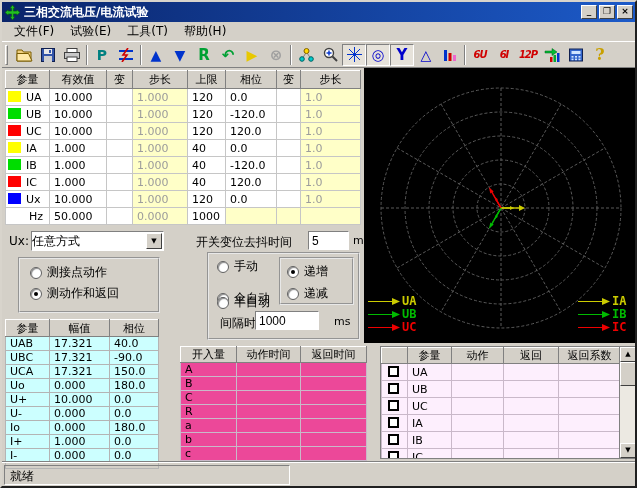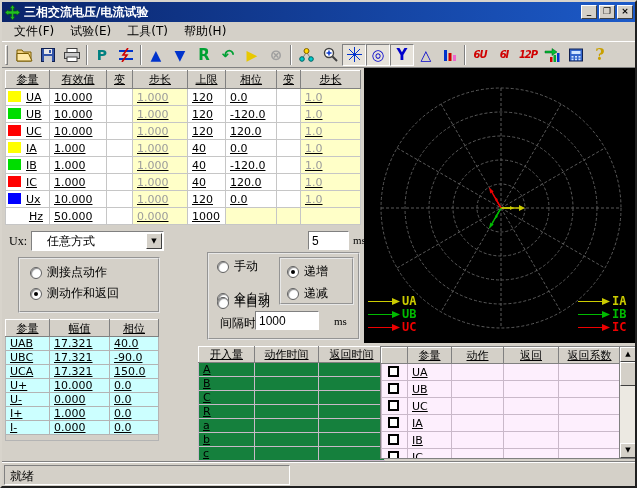--- a/index.html
+++ b/index.html
@@ -23,50 +23,50 @@
   .tb{display:inline-flex;align-items:center;justify-content:center;width:24px;height:22px;
       font-weight:bold;font-size:14px;border:1px solid transparent;}
   .tb.pressed{border-color:#808080 #fff #fff #808080;background:#e6e2da;}
   .sep{width:2px;height:20px;border-left:1px solid #808080;border-right:1px solid #fff;margin:0 2px;}
   .gP{color:#008080;}.gA{color:#0033cc;}.gR{color:#00a033;font-size:15px;}
   .gU{color:#00a033;font-size:15px;}.gPl{color:#e8c800;}.gSt{color:#a0a0a0;font-size:15px;}
   .gB{color:#0000cc;font-size:15px;}.gY{color:#0000cc;font-size:15px;}.gT{color:#0000cc;}
   .gRed{color:#d00000;font-size:10px;font-style:italic;letter-spacing:-1px;}
   .gQ{color:#c8a000;font-family:"DejaVu Serif",serif;font-size:16px;}
   
-  table{border-collapse:collapse;table-layout:fixed;text-decoration:underline;}
+  table{border-collapse:collapse;table-layout:fixed;}
   .t1{position:absolute;left:3px;top:68px;width:355px;background:#fff;font-size:11px;}
   .t1 td{border:1px solid #c6c6c6;height:17px;padding:0 0 0 4px;white-space:nowrap;overflow:hidden;}
   tr.h td{background:#d4d0c8;border:1px solid;border-color:#fff #808080 #808080 #fff;
           text-align:center;padding:0;height:18px;color:#000;}
   .yc{background:#ffffc8;color:#9c9c9c;}
   .sw{display:inline-block;width:13px;height:11px;margin:0 5px -1px 0;}
   .namec{padding-left:2px !important;}
   
-  .lbl{position:absolute;white-space:nowrap;font-family:Liberation Serif, serif;}
+  .lbl{position:absolute;white-space:nowrap;}
   .select{position:absolute;left:29px;top:229px;width:133px;height:20px;background:#fff;
           border:1px solid;border-color:#808080 #fff #fff #808080;display:flex;align-items:center;}
-  .select .val{flex:1;padding-left:15px;font-size:12px;}
+  .select .val{flex:1;padding-left:0;font-size:12px;}
   .ddbtn{width:16px;height:16px;margin:1px;background:#d4d0c8;border:1px solid;border-color:#fff #404040 #404040 #fff;
          font-size:7px;text-align:center;line-height:14px;}
   .input{position:absolute;background:#fff;border:1px solid;border-color:#808080 #fff #fff #808080;
          padding:2px 3px;font-size:12px;}
   
   .gbox{position:absolute;border:2px groove #e8e8e8;}
   .rad{position:absolute;display:flex;align-items:center;gap:5px;white-space:nowrap;}
   .rdot{width:12px;height:12px;border-radius:50%;background:#fff;border:1px solid #606060;
         box-shadow:inset 1px 1px 1px rgba(0,0,0,.45);flex:0 0 auto;}
   .rdot.on::after{content:"";display:block;width:4px;height:4px;background:#000;border-radius:50%;margin:3px;}
   
   .t2{position:absolute;left:3px;top:317px;width:154px;background:#ccffff;font-size:11px;
       border:1px solid #808080;}
   .t2 td{border:1px solid #b4b4b4;height:13px;padding:0 0 0 4px;white-space:nowrap;}
   .t2 tr.h td{height:17px;}
   
-  .t3{position:absolute;left:196px;top:344px;width:186px;background:#15803d;font-size:11px;border:1px solid #808080;}
+  .t3{position:absolute;left:178px;top:344px;width:186px;background:#ec4899;font-size:11px;border:1px solid #808080;}
   .t3 td{border:1px solid #c9b9c9;height:14px;padding:0 0 0 4px;white-space:nowrap;}
   .t3 tr.h td{height:15px;}
   
   .t4wrap{position:absolute;left:378px;top:344px;width:257px;height:113px;background:#fdeffd;
           border:1px solid #808080;overflow:hidden;}
   .t4{width:239px;font-size:11px;}
   .t4 td{border:1px solid #c9b9c9;height:17px;padding:0 0 0 4px;white-space:nowrap;}
   .t4 tr.h td{height:15px;}
   .cb{display:inline-block;width:11px;height:11px;background:#fff;border:2px solid #000;margin:1px 0 -1px 2px;}
   .sb{position:absolute;right:0;top:0;width:17px;height:100%;background:#ece9e2;border-left:1px solid #808080;}
@@ -318,20 +318,21 @@
       <td class="yc"></td>
     </tr>
   </tbody>
     </table>
 
   <span class="lbl" style="left:7px;top:232px">Ux:</span>
   <div class="select">
     <span class="val">任意方式</span>
     <span class="ddbtn">▼</span>
   </div>
+  <span class="lbl" style="left:194px;top:232px">开关变位去抖时间</span>
   <input class="input" style="left: 306px; top: 229px; width: 41px; height: 19px;" value="5">
   <span class="lbl" style="left:351px;top:232px;font-size:11px">ms</span>
 
   <div class="gbox" style="left:16px;top:255px;width:142px;height:56px"></div>
   <span class="rad" style="left:28px;top:262px">
       <span class="rdot"></span>
       <span>测接点动作</span>
     </span>
   <span class="rad" style="left:28px;top:283px">
       <span class="rdot on"></span>
@@ -385,28 +386,38 @@
           <td>UBC</td>
           <td>17.321</td>
           <td>-90.0</td>
         </tr>
     <tr>
           <td>UCA</td>
           <td>17.321</td>
           <td>150.0</td>
         </tr>
     <tr>
+          <td>Uo</td>
+          <td>0.000</td>
+          <td>180.0</td>
+        </tr>
+    <tr>
           <td>U+</td>
           <td>10.000</td>
           <td>0.0</td>
         </tr>
     <tr>
           <td>U-</td>
           <td>0.000</td>
           <td>0.0</td>
+        </tr>
+    <tr>
+          <td>Io</td>
+          <td>0.000</td>
+          <td>180.0</td>
         </tr>
     <tr>
           <td>I+</td>
           <td>1.000</td>
           <td>0.0</td>
         </tr>
     <tr>
           <td>I-</td>
           <td>0.000</td>
           <td>0.0</td>

